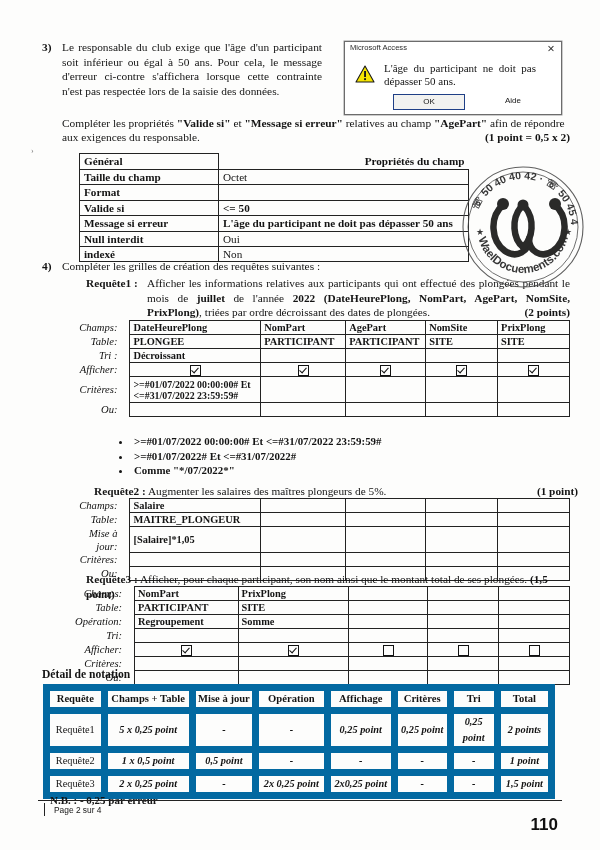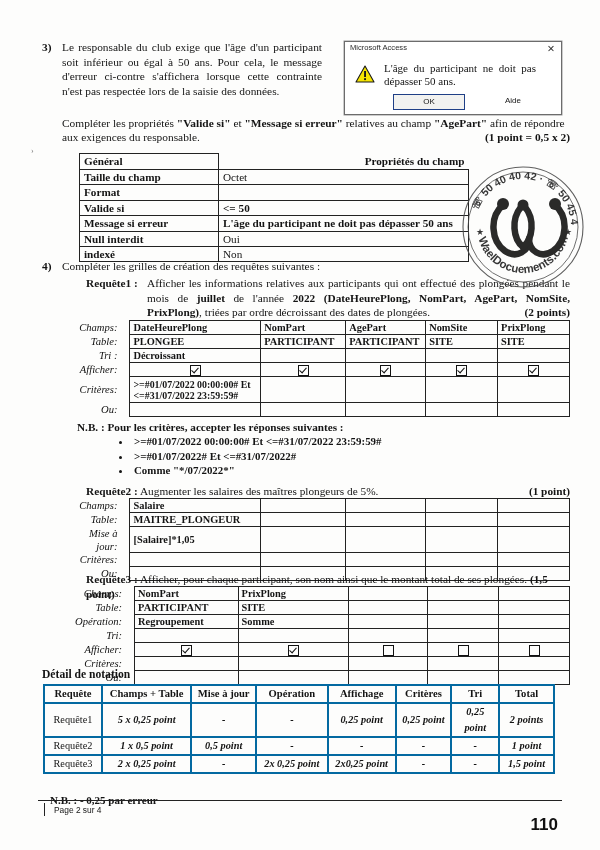--- a/index.html
+++ b/index.html
@@ -88,21 +88,21 @@
   .nb{position:absolute;left:77px;top:420px;font-size:11.2px;line-height:14px;font-weight:bold;}
   .nblist{position:absolute;left:118px;top:434px;font-size:10.9px;line-height:14.6px;
           font-weight:bold;}
   .nblist li{margin:0;padding:0 0 0 2px;}
   .nblist ul{margin:0;padding-left:14px;}
 
   
   .detlab{position:absolute;left:42px;top:668px;font-size:11.6px;font-weight:bold;}
   .nottbl{position:absolute;left:43px;top:684px;width:512px;border-collapse:collapse;
           font-size:10.3px;}
-  .nottbl th,.nottbl td{border:2px solid #0369a1;height:16px;line-height:16px;text-align:center;
+  .nottbl th,.nottbl td{border:7px solid #0369a1;height:16px;line-height:16px;text-align:center;
                         padding:0 2px;}
   .nottbl th{font-weight:bold;font-size:10.6px;}
   .nottbl td.first{font-weight:normal;font-style:normal;}
   .nottbl td.it{font-style:italic;font-weight:bold;}
 
   .nbbot{position:absolute;left:50px;top:782px;font-size:11px;font-weight:bold;margin-top:12px;}
 
   
   .frule{position:absolute;left:38px;top:800px;width:524px;height:0;border-top:1.1px solid #222;}
   .footer{position:absolute;left:40px;top:803px;width:520px;
@@ -255,30 +255,29 @@
       <td class="rowlab">Ou:</td>
       <td></td>
       <td></td>
       <td></td>
       <td></td>
       <td></td>
     </tr>
   </tbody>
     </table>
 
-  <div class="nb">N.B. : Pour les critères, accepter les réponses suivantes :</div>
   <div class="nblist">
     <ul>
       <li>&gt;=#01/07/2022 00:00:00# Et &lt;=#31/07/2022 23:59:59#</li>
       <li>&gt;=#01/07/2022# Et &lt;=#31/07/2022#</li>
       <li>Comme "*/07/2022*"</li>
     </ul>
   </div>
 
-  <div class="req-intro" style="left:86px;top:484px;width:484px;">
+  <div class="req-intro" style="left:94px;top:484px;width:484px;">
     <span class="b">Requête2 :</span><span> Augmenter les salaires des maîtres plongeurs de 5%.</span>
     <span class="b" style="float:right;">(1 point)</span>
   </div>
 
   <table class="grid" id="grid2" style="left:72px;top:498px;width:498px;">
     <colgroup>
       <col style="width:58px">
         <col style="width:131px">
         <col style="width:85px">
       <col style="width:80px">

